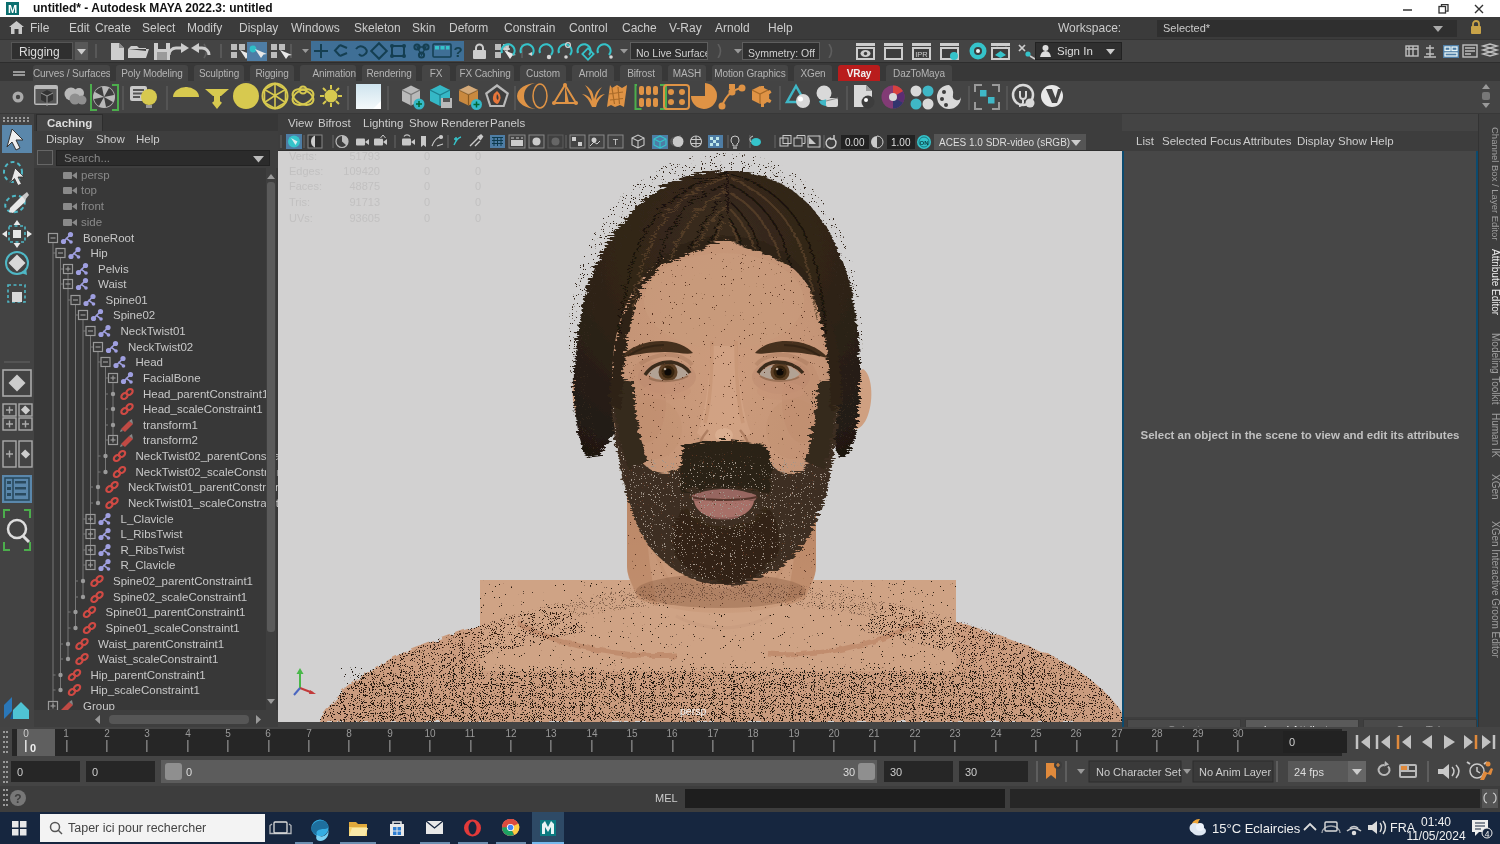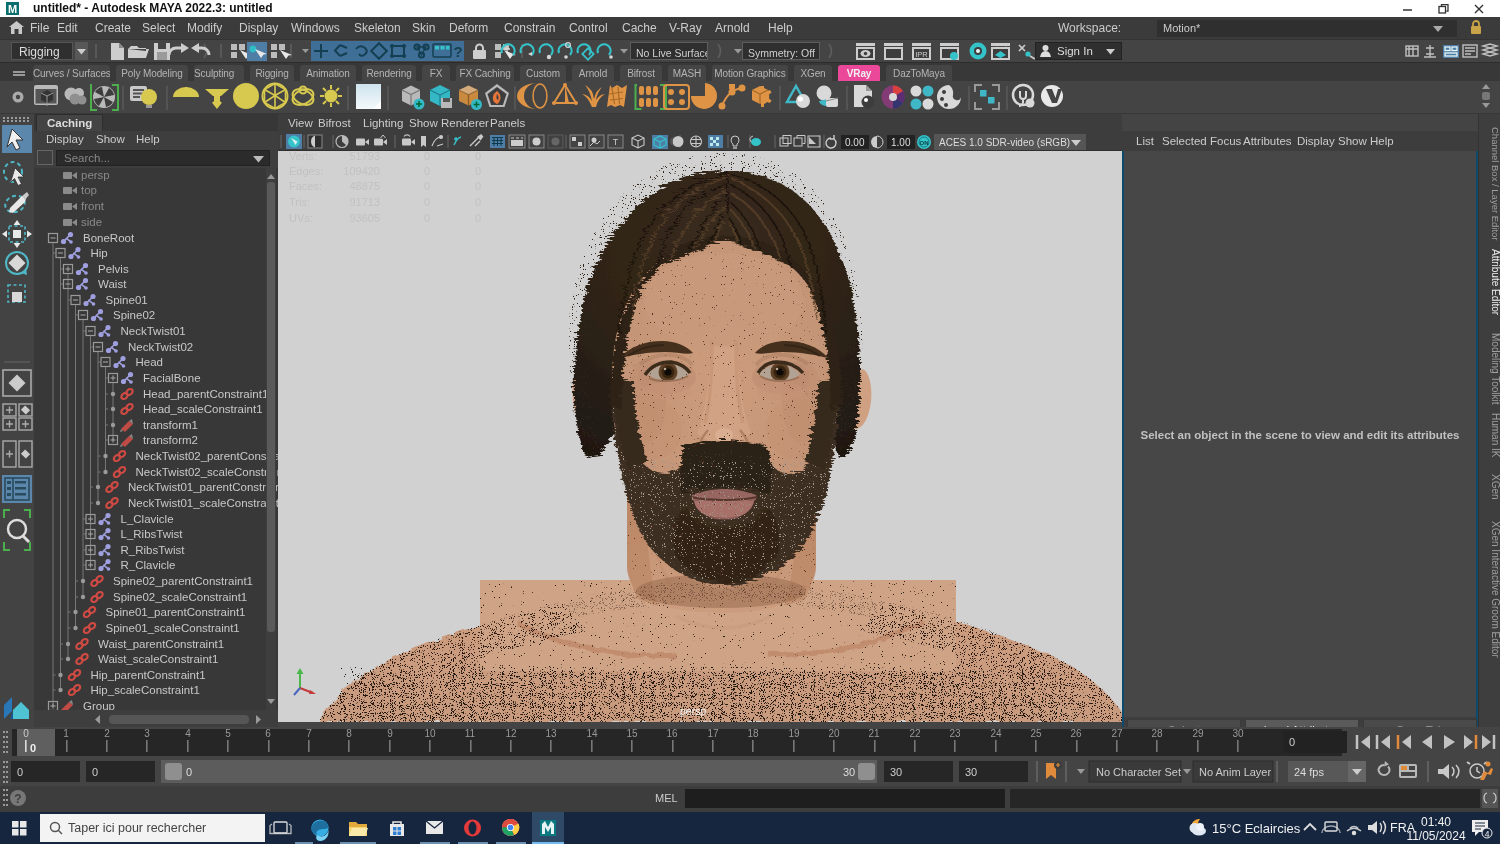--- a/index.html
+++ b/index.html
@@ -54,38 +54,38 @@
       </g>
     <path d="M72 1 l8 8 M80 1 l-8 8" stroke="#333" stroke-width="1.4"></path>
   </svg>
 </div>
 
 <div id="menubar" class="abs">
   <svg class="abs" style="left:9px;top:4px" width="15" height="14" viewBox="0 0 15 14">
       <path d="M7.5 0 L15 6 L13 6 L13 13 L9.5 13 L9.5 8 L5.5 8 L5.5 13 L2 13 L2 6 L0 6 Z" fill="#c8c8c8"></path>
     </svg>
 <span class="m abs" style="left:30px;top:4px;">File</span>
-    <span class="m abs" style="left:57px;top:4px;">Edit</span>
+    <span class="m abs" style="left:69px;top:4px;">Edit</span>
     <span class="m abs" style="left:95px;top:4px;">Create</span>
     <span class="m abs" style="left:142px;top:4px;">Select</span>
     <span class="m abs" style="left:187px;top:4px;">Modify</span>
     <span class="m abs" style="left:239px;top:4px;">Display</span>
     <span class="m abs" style="left:291px;top:4px;">Windows</span>
     <span class="m abs" style="left:354px;top:4px;">Skeleton</span>
     <span class="m abs" style="left:412px;top:4px;">Skin</span>
     <span class="m abs" style="left:449px;top:4px;">Deform</span>
     <span class="m abs" style="left:504px;top:4px;">Constrain</span>
     <span class="m abs" style="left:569px;top:4px;">Control</span>
     <span class="m abs" style="left:622px;top:4px;">Cache</span>
     <span class="m abs" style="left:669px;top:4px;">V-Ray</span>
     <span class="m abs" style="left:715px;top:4px;">Arnold</span>
     <span class="m abs" style="left:768px;top:4px;">Help</span>
   <span class="m abs" style="left:1058px;top:4px">Workspace:</span>
   <div class="abs" style="left:1157px;top:3px;width:300px;height:17px;background:#2f2f2f;"></div>
-  <span class="abs" style="left:1163px;top:5px;color:#ccc;font-size:11px;">Motion*</span>
+  <span class="abs" style="left:1163px;top:5px;color:#ccc;font-size:11px;">Selected*</span>
   <svg class="abs" style="left:1432px;top:8px" width="12" height="8" viewBox="0 0 12 8">
       <path d="M1 1 L11 1 L6 7 Z" fill="#aaa"></path>
     </svg>
   <svg class="abs" style="left:1470px;top:3px" width="12" height="15" viewBox="0 0 12 15">
       <rect x="1" y="6" width="10" height="8" rx="1" fill="#c8a348"></rect>
       <path d="M3 6 V4 a3 3 0 0 1 6 0 V6" fill="none" stroke="#c8a348" stroke-width="1.8"></path>
     </svg>
 </div>
 <div id="toolbar" class="abs">
   <div class="fld" style="left:11px;top:2px;width:62px;height:18px;padding:2px 0 0 7px;font-size:12px;color:#ddd;">Rigging</div>
@@ -275,33 +275,33 @@
   </svg>
 </div>
 
 <div id="shelftabs" class="abs">
   <svg class="abs" style="left:13px;top:8px" width="12" height="5" viewBox="0 0 12 5">
       <rect width="12" height="2" fill="#999"></rect>
       <rect y="3" width="12" height="2" fill="#999"></rect>
     </svg>
   <div class="stab" style="left:33px;width:77px;text-align:center;">Curves / Surfaces</div>
   <div class="stab" style="left:116px;width:72px;text-align:center;">Poly Modeling</div>
-  <div class="stab" style="left:194px;width:50px;text-align:left;">Sculpting</div>
+  <div class="stab" style="left:194px;width:50px;text-align:center;">Sculpting</div>
   <div class="stab" style="left:250px;width:44px;text-align:center;">Rigging</div>
-  <div class="stab" style="left:300px;width:56px;text-align:center;">Animation</div>
+  <div class="stab" style="left:300px;width:56px;text-align:right;">Animation</div>
   <div class="stab" style="left:362px;width:54px;text-align:center;">Rendering</div>
   <div class="stab" style="left:422px;width:28px;text-align:center;">FX</div>
   <div class="stab" style="left:456px;width:58px;text-align:center;">FX Caching</div>
   <div class="stab" style="left:520px;width:46px;text-align:center;">Custom</div>
   <div class="stab" style="left:572px;width:42px;text-align:center;">Arnold</div>
   <div class="stab" style="left:620px;width:42px;text-align:center;">Bifrost</div>
   <div class="stab" style="left:668px;width:38px;text-align:center;">MASH</div>
   <div class="stab" style="left:712px;width:76px;text-align:center;">Motion Graphics</div>
   <div class="stab" style="left:794px;width:38px;text-align:center;">XGen</div>
-  <div class="stab" style="left:838px;width:42px;background:#ec4899;color:#f0f0f0;font-weight:bold;text-align:center;">VRay</div>
+  <div class="stab" style="left:838px;width:42px;background:#b91c1c;color:#f0f0f0;font-weight:bold;text-align:center;">VRay</div>
   <div class="stab" style="left:886px;width:66px;text-align:center;">DazToMaya</div>
 </div>
 <div id="shelf" class="abs">
 <svg class="abs" style="left:0;top:0" width="1500" height="33" viewBox="0 0 1500 33">
   <g stroke="#5a5a5a" stroke-width="1.5">
         <path d="M123 5 v24 M167 5 v24 M348 5 v24 M388 5 v24 M515 5 v24 M780 5 v24 M847 5 v24 M969 5 v24 M1007 5 v24"></path>
       </g>
   <g transform="translate(12,10)" fill="#aaa">
         <circle cx="6" cy="6" r="5.5" fill="#aaa"></circle>
         <circle cx="6" cy="6" r="2.2" fill="#444"></circle>

